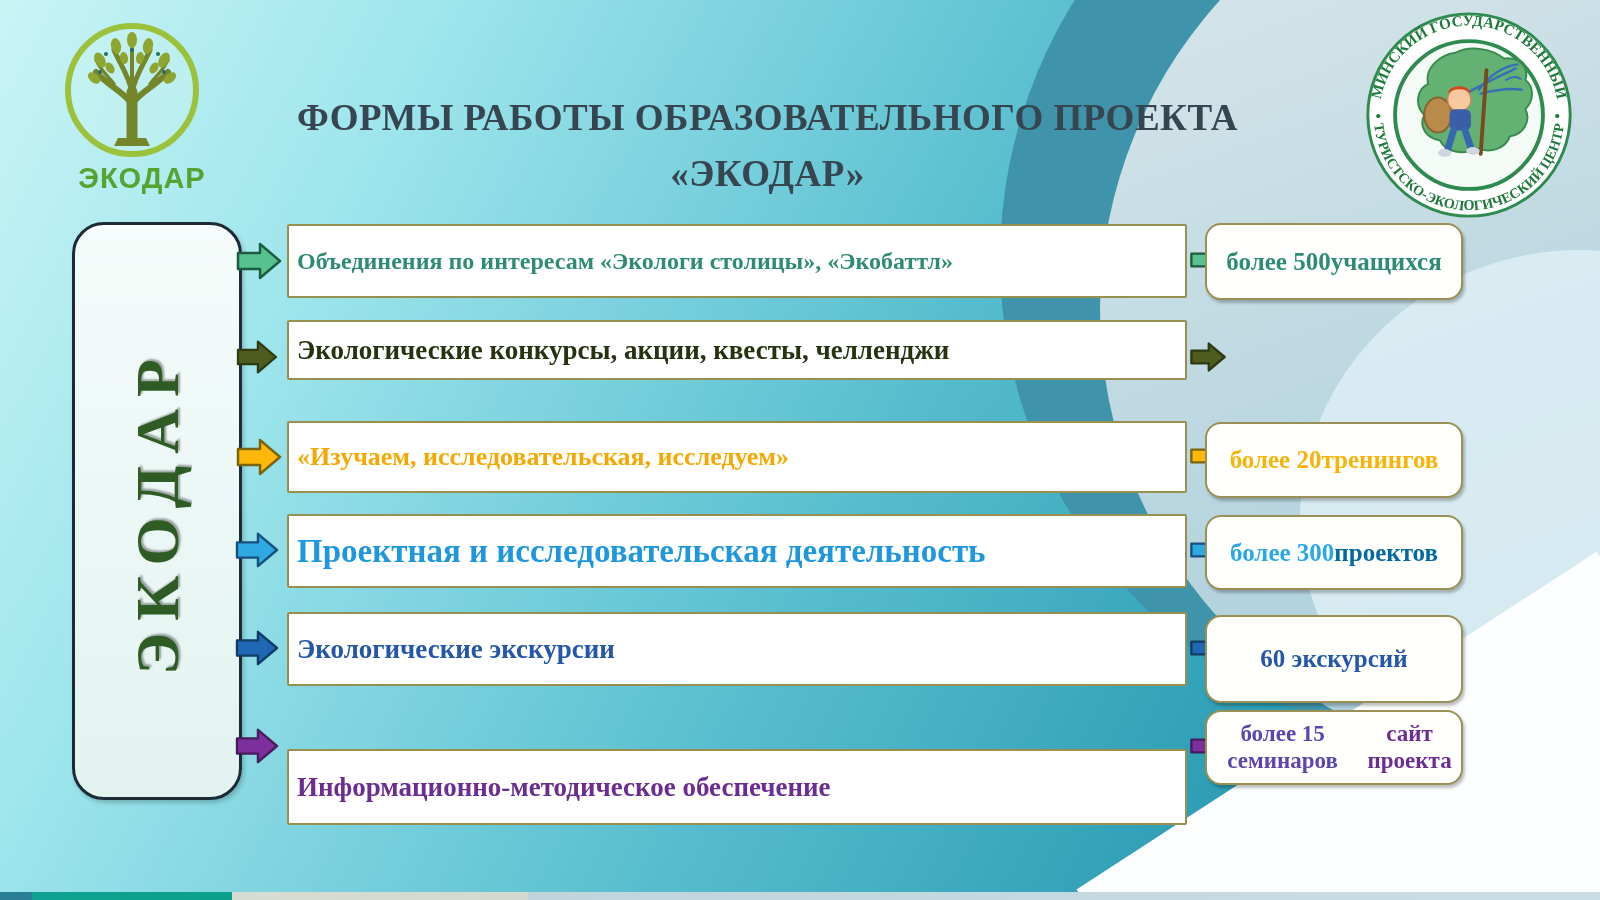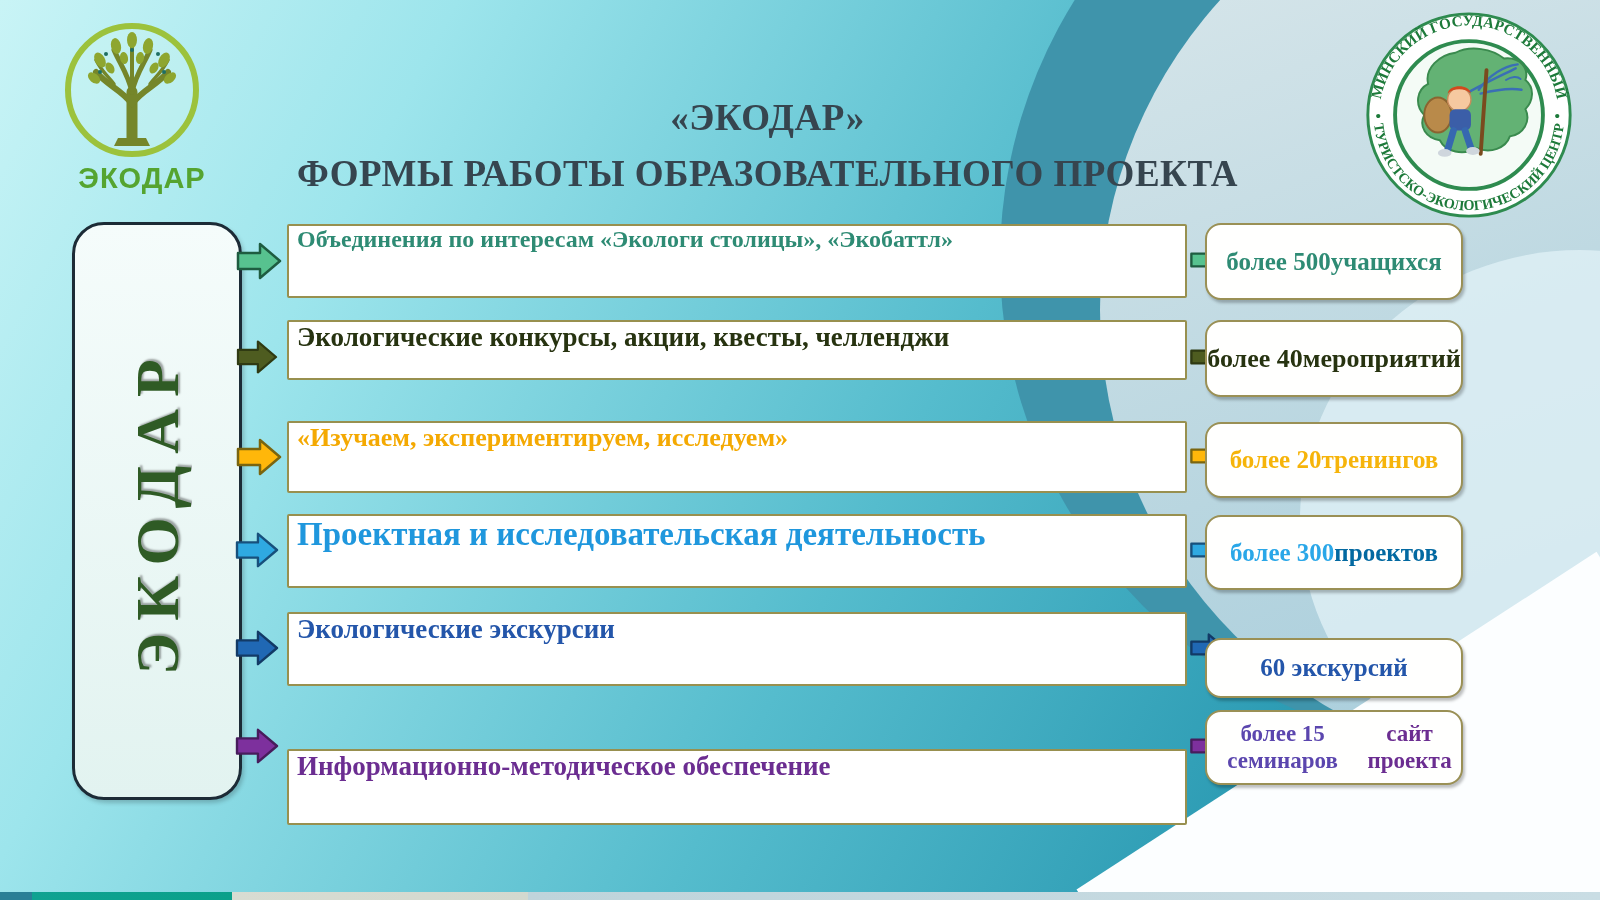--- a/index.html
+++ b/index.html
@@ -25,21 +25,21 @@
                 font-weight:bold;font-size:29px;letter-spacing:1px;}
   .emblem{left:1362px;top:8px;width:214px;height:214px;}
   
   .side-box{left:72px;top:222px;width:164px;height:572px;border:3px solid #1c2b36;border-radius:32px;
             background:linear-gradient(180deg,#f5fcfb 0%,#e2f3f0 100%);
             display:flex;align-items:center;justify-content:center;box-shadow:2px 3px 4px rgba(0,0,0,.2);}
   .side-box span{writing-mode:vertical-rl;transform:rotate(180deg);font-weight:bold;font-size:62px;
                  letter-spacing:12px;text-shadow:2px 2px 2px rgba(0,0,0,.35);}
   
   .bar{left:287px;width:900px;background:#ffffff;border:2px solid #98904f;border-radius:2px;
-       display:flex;align-items:flex-start;box-sizing:border-box;padding-left:8px;
+       display:flex;align-items:center;box-sizing:border-box;padding-left:8px;
        font-weight:bold;font-size:25px;}
   .rbox{left:1205px;width:258px;background:#fffffe;border:2px solid #9a9055;border-radius:16px;
         display:flex;flex-direction:row;align-items:center;justify-content:center;box-sizing:border-box;
         font-weight:bold;font-size:25px;line-height:1.25;text-align:center;
         box-shadow:2px 3px 3px rgba(0,0,0,.25);}
   .arrow-l{left:234px;width:50px;height:42px;}
   .arrow-r{left:1189px;width:38px;height:34px;}
   svg{display:block;}
 </style>
 </head>
@@ -87,22 +87,22 @@
           <circle cx="70" cy="30" r="2"></circle>
           <circle cx="96" cy="34" r="2"></circle>
         <circle cx="38" cy="52" r="2"></circle>
           <circle cx="102" cy="52" r="2"></circle>
       </g>
     </svg>
     <span class="logo-caption" style="color: rgb(85, 164, 48);">ЭКОДАР</span>
   </div>
 
   <div class="abs title" style="color: rgb(54, 69, 79);">
+    <div>ФОРМЫ РАБОТЫ ОБРАЗОВАТЕЛЬНОГО ПРОЕКТА</div>
     <div>«ЭКОДАР»</div>
-    <div>ФОРМЫ РАБОТЫ ОБРАЗОВАТЕЛЬНОГО ПРОЕКТА</div>
   </div>
 
   <div class="abs emblem">
     <svg width="214" height="214" viewBox="0 0 220 220">
       <circle cx="110" cy="110" r="104" fill="#ffffff" stroke="#2e8b4f" stroke-width="3"></circle>
       <circle cx="110" cy="110" r="76" fill="#f4fbf6" stroke="#2e8b4f" stroke-width="4"></circle>
       <defs>
         <path id="arcTop" d="M 18 110 A 92 92 0 0 1 202 110"></path>
         <path id="arcBot" d="M 12 110 A 98 98 0 0 0 208 110"></path>
       </defs>
@@ -176,34 +176,30 @@
   <div class="abs bar" style="top:320px;height:60px">
     <span style="font-size: 27px; color: rgb(39, 51, 16);">Экологические конкурсы, акции, квесты, челленджи</span>
   </div>
   <div class="abs arrow-r" style="top:340px">
     <svg width="38" height="34" viewBox="0 0 48 42">
         <g stroke-width="3" stroke-linejoin="round" stroke="#2f3a12">
           <path d="M3 13 H25 V4 L45 21 L25 38 V29 H3 Z" fill="#4e5c20"></path>
         </g>
       </svg>
   </div>
-  <div class="abs rbox" style="top:320px;height:77px;line-height:1.05;font-size:26px">
-    <span style="color: rgb(39, 51, 16);">более 40</span>
-    <span style="color: rgb(39, 51, 16);">мероприятий</span>
-  </div>
 
   <div class="abs arrow-l" style="top:436px">
     <svg width="50" height="42" viewBox="0 0 48 42">
         <g stroke-width="2.5" stroke-linejoin="round" stroke="#7a650f">
           <path d="M3 13 H25 V4 L45 21 L25 38 V29 H3 Z" fill="#ffb70a"></path>
         </g>
       </svg>
   </div>
   <div class="abs bar" style="top:421px;height:72px">
-    <span style="font-size: 26px; color: rgb(244, 169, 2);">«Изучаем, экспериментируем,  исследуем»</span>
+    <span style="font-size: 26px; color: rgb(244, 169, 2);">«Изучаем, исследовательская,  исследуем»</span>
   </div>
   <div class="abs arrow-r" style="top:439px">
     <svg width="38" height="34" viewBox="0 0 48 42">
         <g stroke-width="3" stroke-linejoin="round" stroke="#7a650f">
           <path d="M3 13 H25 V4 L45 21 L25 38 V29 H3 Z" fill="#ffb70a"></path>
         </g>
       </svg>
   </div>
   <div class="abs rbox" style="top:422px;height:76px">
     <span style="color: rgb(246, 180, 10);">более 20</span>
@@ -242,21 +238,21 @@
   <div class="abs bar" style="top:612px;height:74px">
     <span style="font-size: 27px; color: rgb(36, 86, 170);">Экологические экскурсии</span>
   </div>
   <div class="abs arrow-r" style="top:631px">
     <svg width="38" height="34" viewBox="0 0 48 42">
         <g stroke-width="3" stroke-linejoin="round" stroke="#123a66">
           <path d="M3 13 H25 V4 L45 21 L25 38 V29 H3 Z" fill="#2068b4"></path>
         </g>
       </svg>
   </div>
-  <div class="abs rbox" style="top:638px;height:60px">
+  <div class="abs rbox" style="top:615px;height:88px">
     <span style="color: rgb(36, 86, 170);">60 экскурсий</span>
     <span style="color: rgb(36, 86, 170);"></span>
   </div>
 
   <div class="abs arrow-l" style="top:726px">
     <svg width="46" height="40" viewBox="0 0 48 42">
         <g stroke-width="2.5" stroke-linejoin="round" stroke="#471c5c">
           <path d="M3 13 H25 V4 L45 21 L25 38 V29 H3 Z" fill="#7d309d"></path>
         </g>
       </svg>

